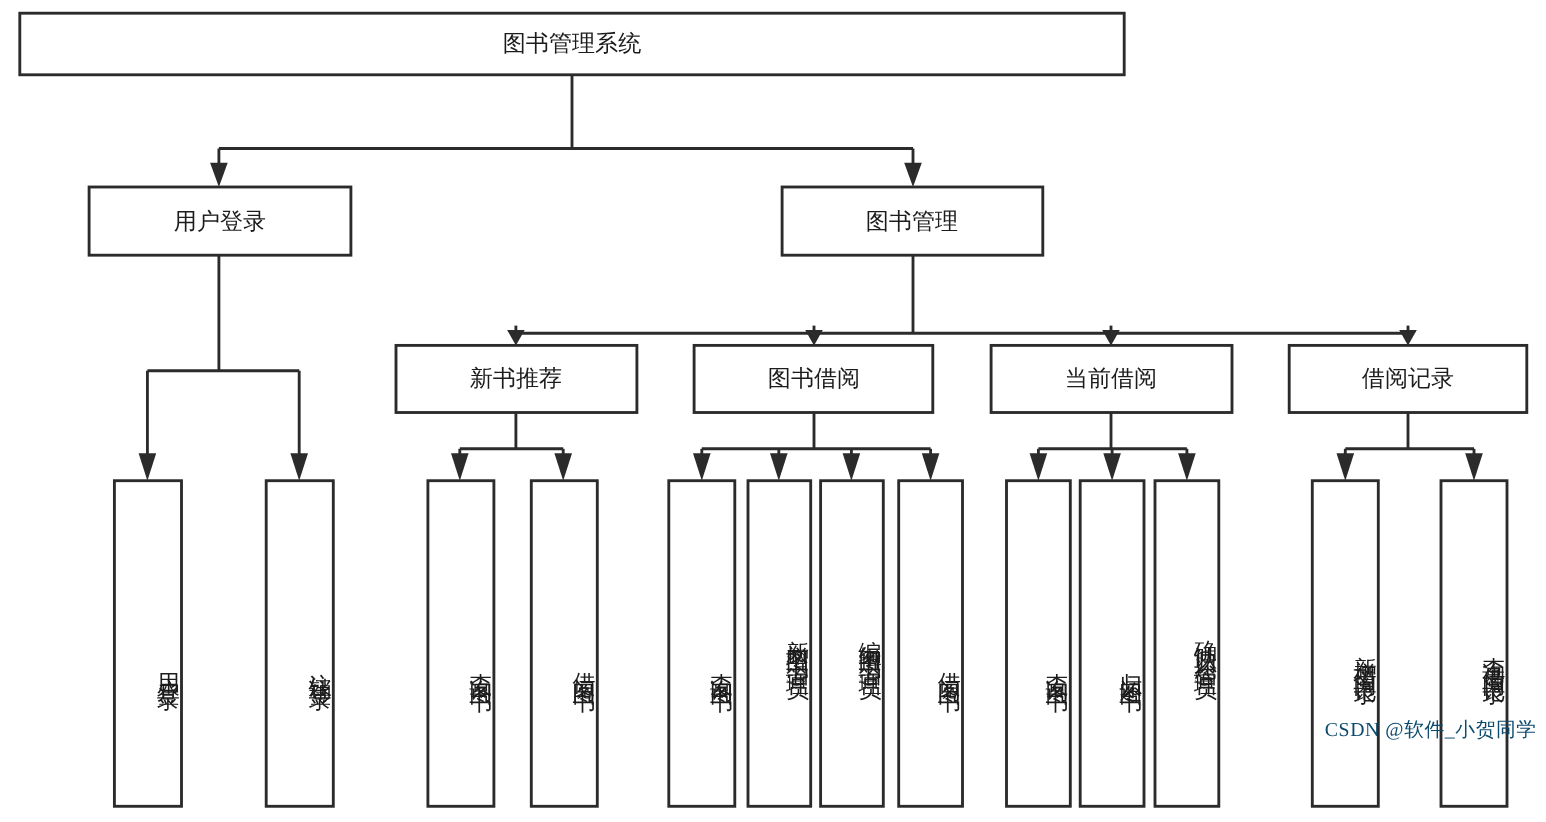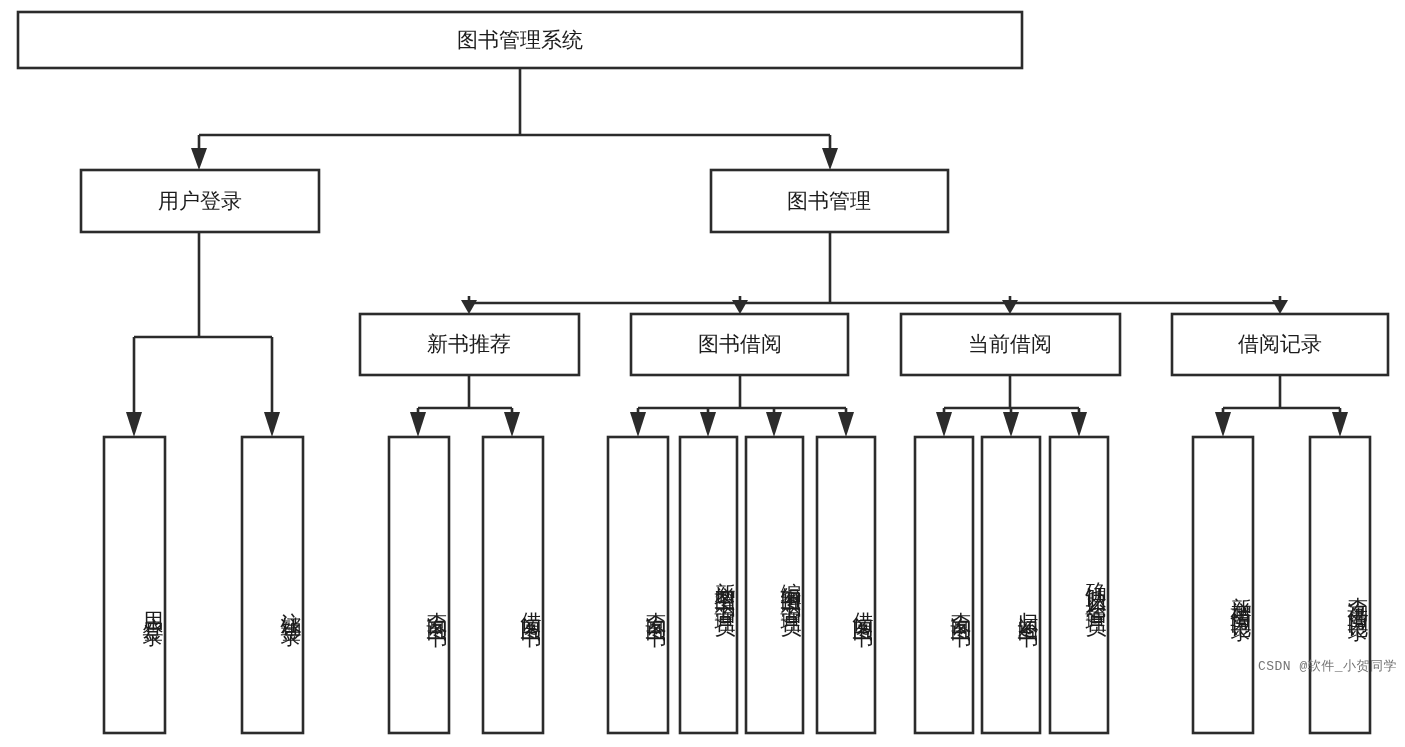--- a/index.html
+++ b/index.html
@@ -68,23 +68,23 @@
     color: #1c1c1c;
     white-space: nowrap;
     text-align: center;
     pointer-events: none;
     user-select: none;
   }
   .watermark {
     position: absolute;
     right: 8px;
     bottom: 4px;
-    font-family: Liberation Mono, monospace;
-    font-size: 13px;
-    color: #737373;
+    font-family: Liberation Serif, serif;
+    font-size: 18px;
+    color: #0c4a6e;
     letter-spacing: 0.5px;
     white-space: nowrap;
     user-select: none;
   }
 </style>
 </head>
 <body>
 
 <div id="diagram-root">
 

